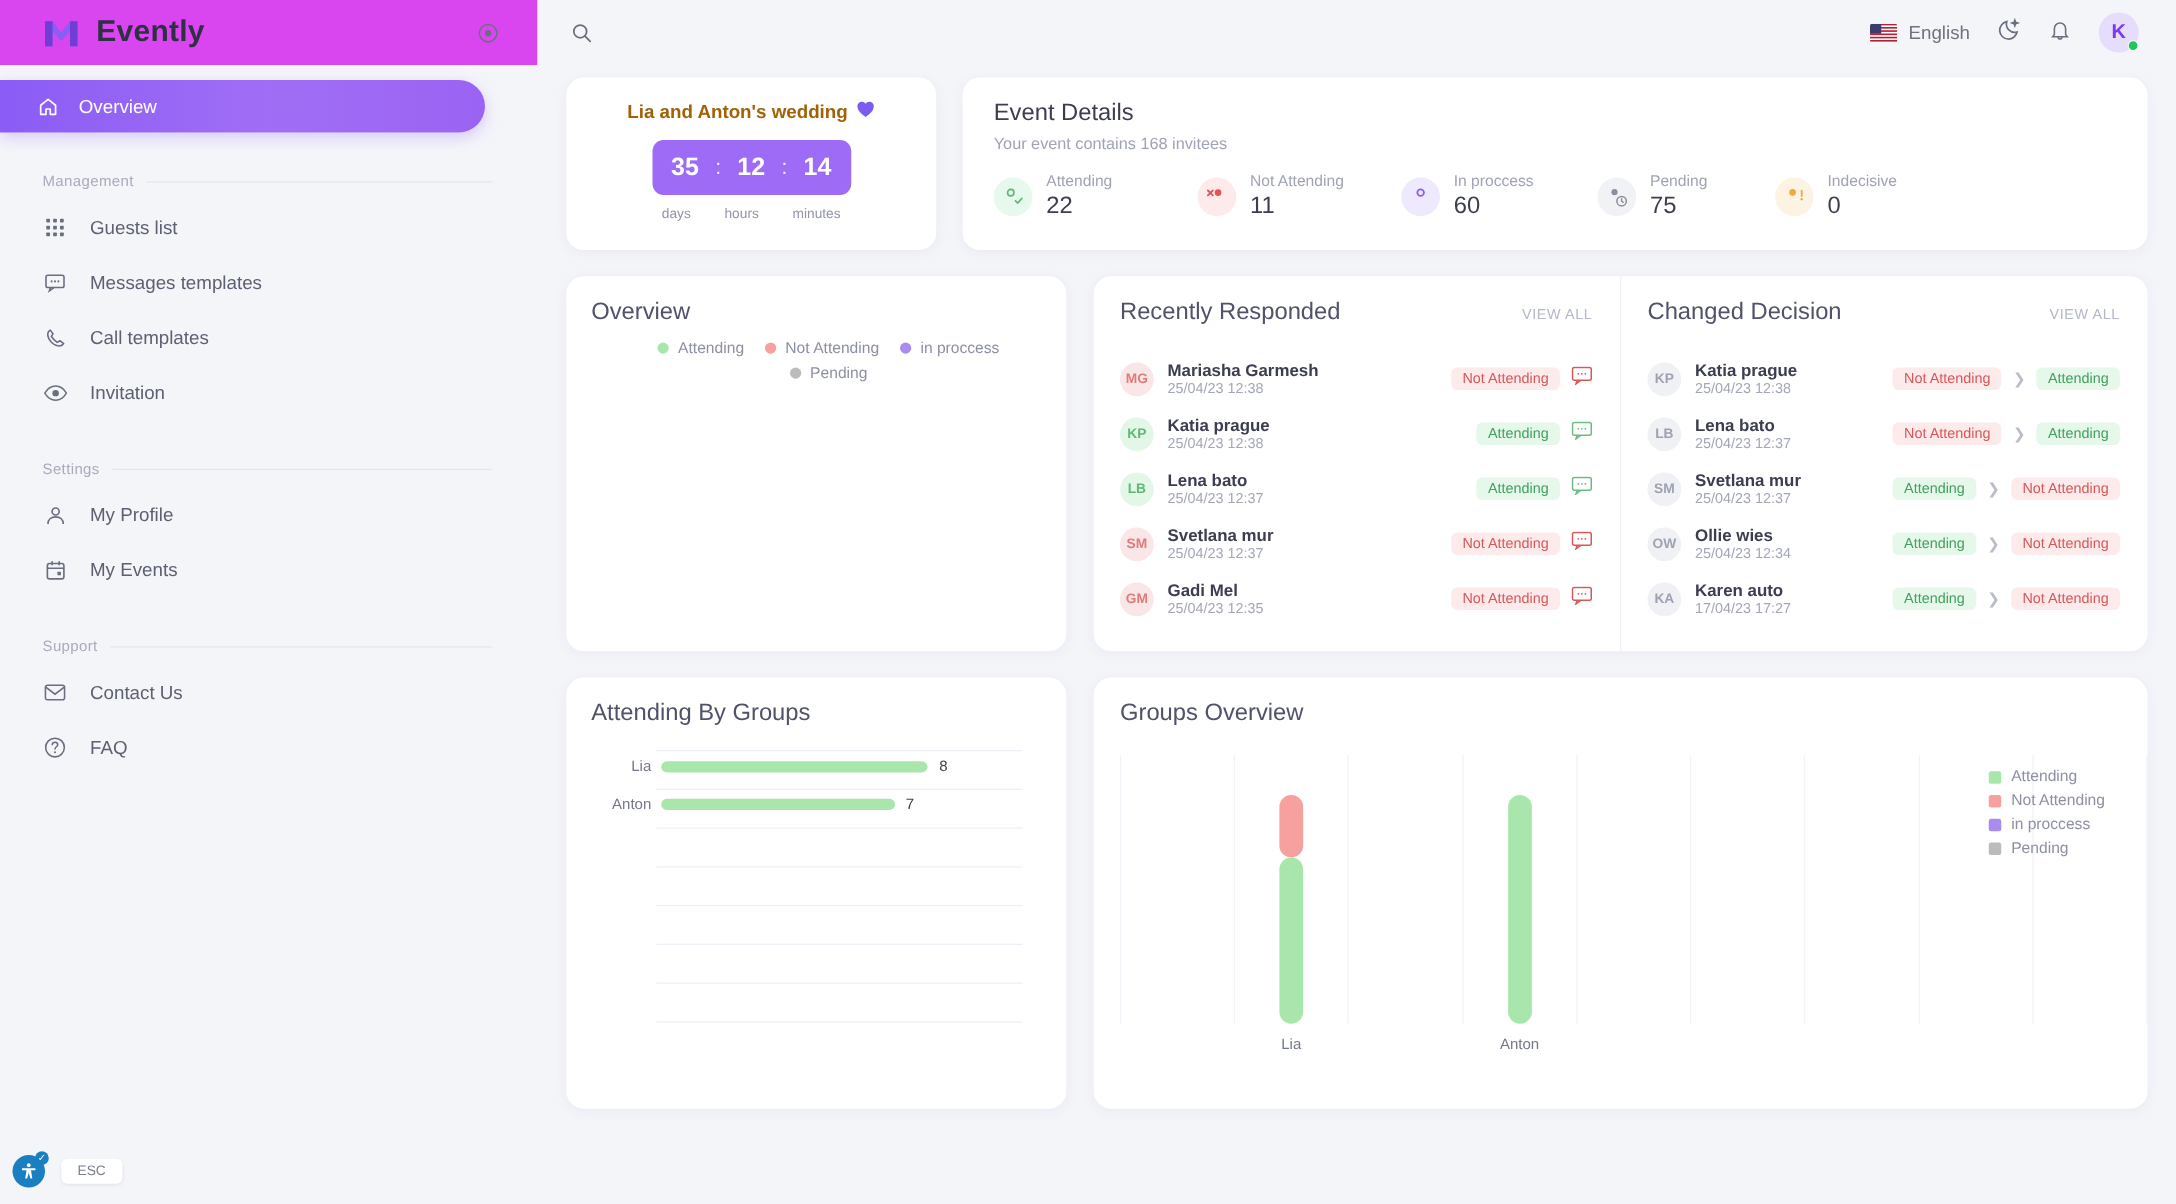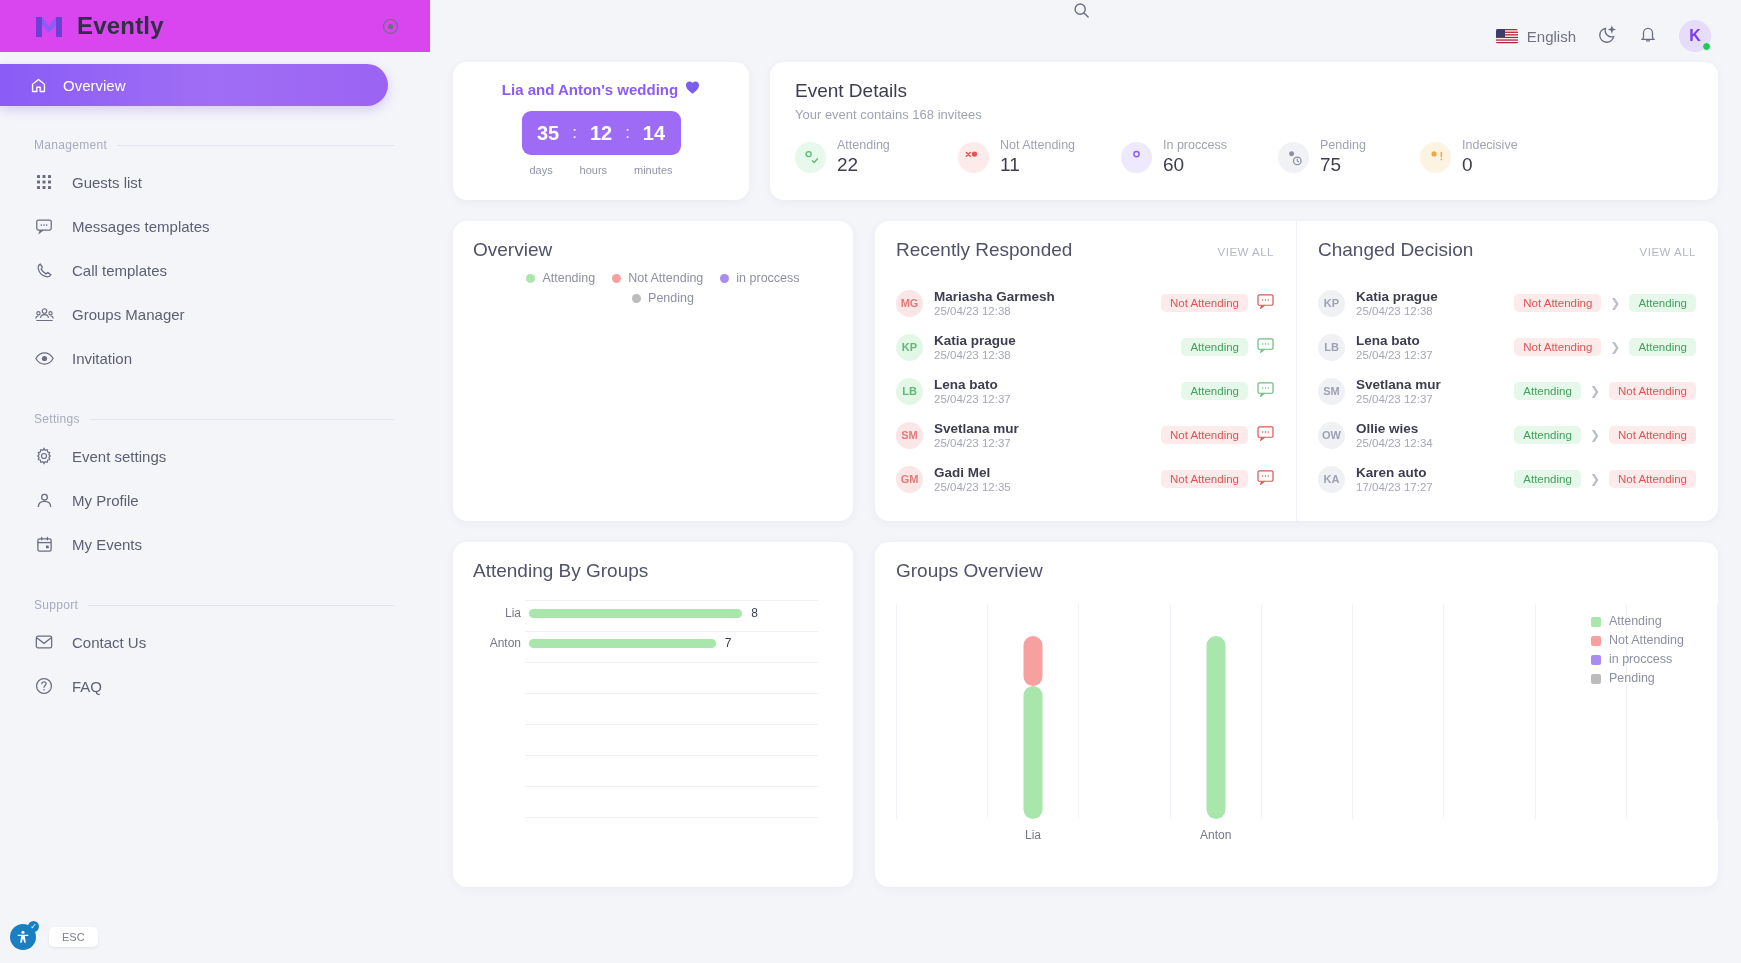--- a/index.html
+++ b/index.html
@@ -70,21 +70,21 @@
   }
   .esc-btn {
     background: #fff; border-radius: 5px; padding: 4px 13px;
     font-size: 11px; color: #7c7f92; box-shadow: 0 1px 3px rgba(0,0,0,.08);
   }
 
   
   .main { flex: 1; height: 963px; position: relative; }
   .topbar {
     height: 52px; background: #f4f5f9;
-    display: flex; align-items: center; padding: 0 30px 0 0; flex-direction: column;
+    display: flex; align-items: center; padding: 0 30px 0 0;
   }
   .search-btn { margin-left: 22px; width: 26px; height: 26px; display:flex;align-items:center;justify-content:center; }
   .topbar-right { margin-left: auto; display: flex; align-items: center; gap: 22px; }
   .lang { display: flex; align-items: center; gap: 9px; font-size: 15px; color: #70737f; }
   .flag {
     width: 22px; height: 15px; border-radius: 2px; overflow: hidden;
     display:block; position: relative; background:#fff;
   }
   .avatar-wrap { position: relative; }
   .avatar {
@@ -99,21 +99,21 @@
   }
 
   .content { padding: 10px 23px 0 23px; }
   .card { background: #fff; border-radius: 14px; box-shadow: 0 2px 10px rgba(60,60,90,.05); }
 
   .row1 { display: flex; gap: 21px; }
   .countdown-card {
     width: 296px; height: 138px; padding: 18px 0 0 0;
     display: flex; flex-direction: column; align-items: center;
   }
-  .countdown-title { font-size: 15px; font-weight: bold; color: #8b5cf6; display:flex; align-items:center; gap:7px; }
+  .countdown-title { font-size: 15px; font-weight: bold; color: #a16207; display:flex; align-items:center; gap:7px; }
   .countdown-box {
     margin-top: 13px; width: 159px; height: 44px;
     background: #9d6bf5; border-radius: 9px;
     display: flex; align-items: center; justify-content: center;
     gap: 13px; color: #fff; font-size: 20px; font-weight: bold;
   }
   .countdown-box .sep { font-weight: normal; opacity: .85; font-size: 17px; }
   .countdown-units {
     margin-top: 9px; width: 170px; display: flex; justify-content: space-around;
     font-size: 11px; color: #9194a6;
@@ -255,53 +255,30 @@
     <div class="nav-item">
       <span class="ico">
         <svg width="17" height="17" viewBox="0 0 20 20" fill="none" stroke="#6b6e80" stroke-width="1.5" stroke-linecap="round">
             <path d="M5 2.5 C3 3.5 2 5.5 3 9 C4 12.5 7.5 16 11 17 C14.5 18 16.5 17 17.5 15 L14 12.5 L11.5 14 C10 13 7 10 6 8.5 L7.5 6 Z"></path>
           </svg>
       </span>
       <span>Call templates</span>
     </div>
     <div class="nav-item">
       <span class="ico">
-        <svg width="19" height="19" viewBox="0 0 22 20" fill="none" stroke="#6b6e80" stroke-width="1.3">
-            <circle cx="11" cy="6" r="2.6"></circle>
-            <path d="M6.5 14 C6.5 11.5 8.5 10.2 11 10.2 C13.5 10.2 15.5 11.5 15.5 14"></path>
-            <circle cx="4" cy="8.5" r="1.9"></circle>
-            <path d="M1 14.5 C1 12.7 2.3 11.7 4 11.7"></path>
-            <circle cx="18" cy="8.5" r="1.9"></circle>
-            <path d="M21 14.5 C21 12.7 19.7 11.7 18 11.7"></path>
-            <path d="M2 17 H20" stroke-linecap="round"></path>
-          </svg>
-      </span>
-      <span>Groups Manager</span>
-    </div>
-    <div class="nav-item">
-      <span class="ico">
         <svg width="19" height="19" viewBox="0 0 22 16" fill="none" stroke="#6b6e80" stroke-width="1.4">
             <path d="M1 8 C4 3 7.5 1.5 11 1.5 C14.5 1.5 18 3 21 8 C18 13 14.5 14.5 11 14.5 C7.5 14.5 4 13 1 8 Z"></path>
             <circle cx="11" cy="8" r="3" fill="#6b6e80" stroke="none"></circle>
           </svg>
       </span>
       <span>Invitation</span>
     </div>
 
     <div class="section-label">
       <span>Settings</span>
-    </div>
-    <div class="nav-item">
-      <span class="ico">
-        <svg width="18" height="18" viewBox="0 0 20 20" fill="none" stroke="#6b6e80" stroke-width="1.3">
-            <circle cx="10" cy="10" r="2.8"></circle>
-            <path d="M10 1.5 L11.2 3.6 L13.6 3 L14 5.4 L16.3 6.2 L15.4 8.4 L17 10 L15.4 11.6 L16.3 13.8 L14 14.6 L13.6 17 L11.2 16.4 L10 18.5 L8.8 16.4 L6.4 17 L6 14.6 L3.7 13.8 L4.6 11.6 L3 10 L4.6 8.4 L3.7 6.2 L6 5.4 L6.4 3 L8.8 3.6 Z"></path>
-          </svg>
-      </span>
-      <span>Event settings</span>
     </div>
     <div class="nav-item">
       <span class="ico">
         <svg width="17" height="17" viewBox="0 0 18 18" fill="none" stroke="#6b6e80" stroke-width="1.4">
             <circle cx="9" cy="5.5" r="3"></circle>
             <path d="M2.5 16 C2.5 12 5.5 10 9 10 C12.5 10 15.5 12 15.5 16"></path>
           </svg>
       </span>
       <span>My Profile</span>
     </div>

